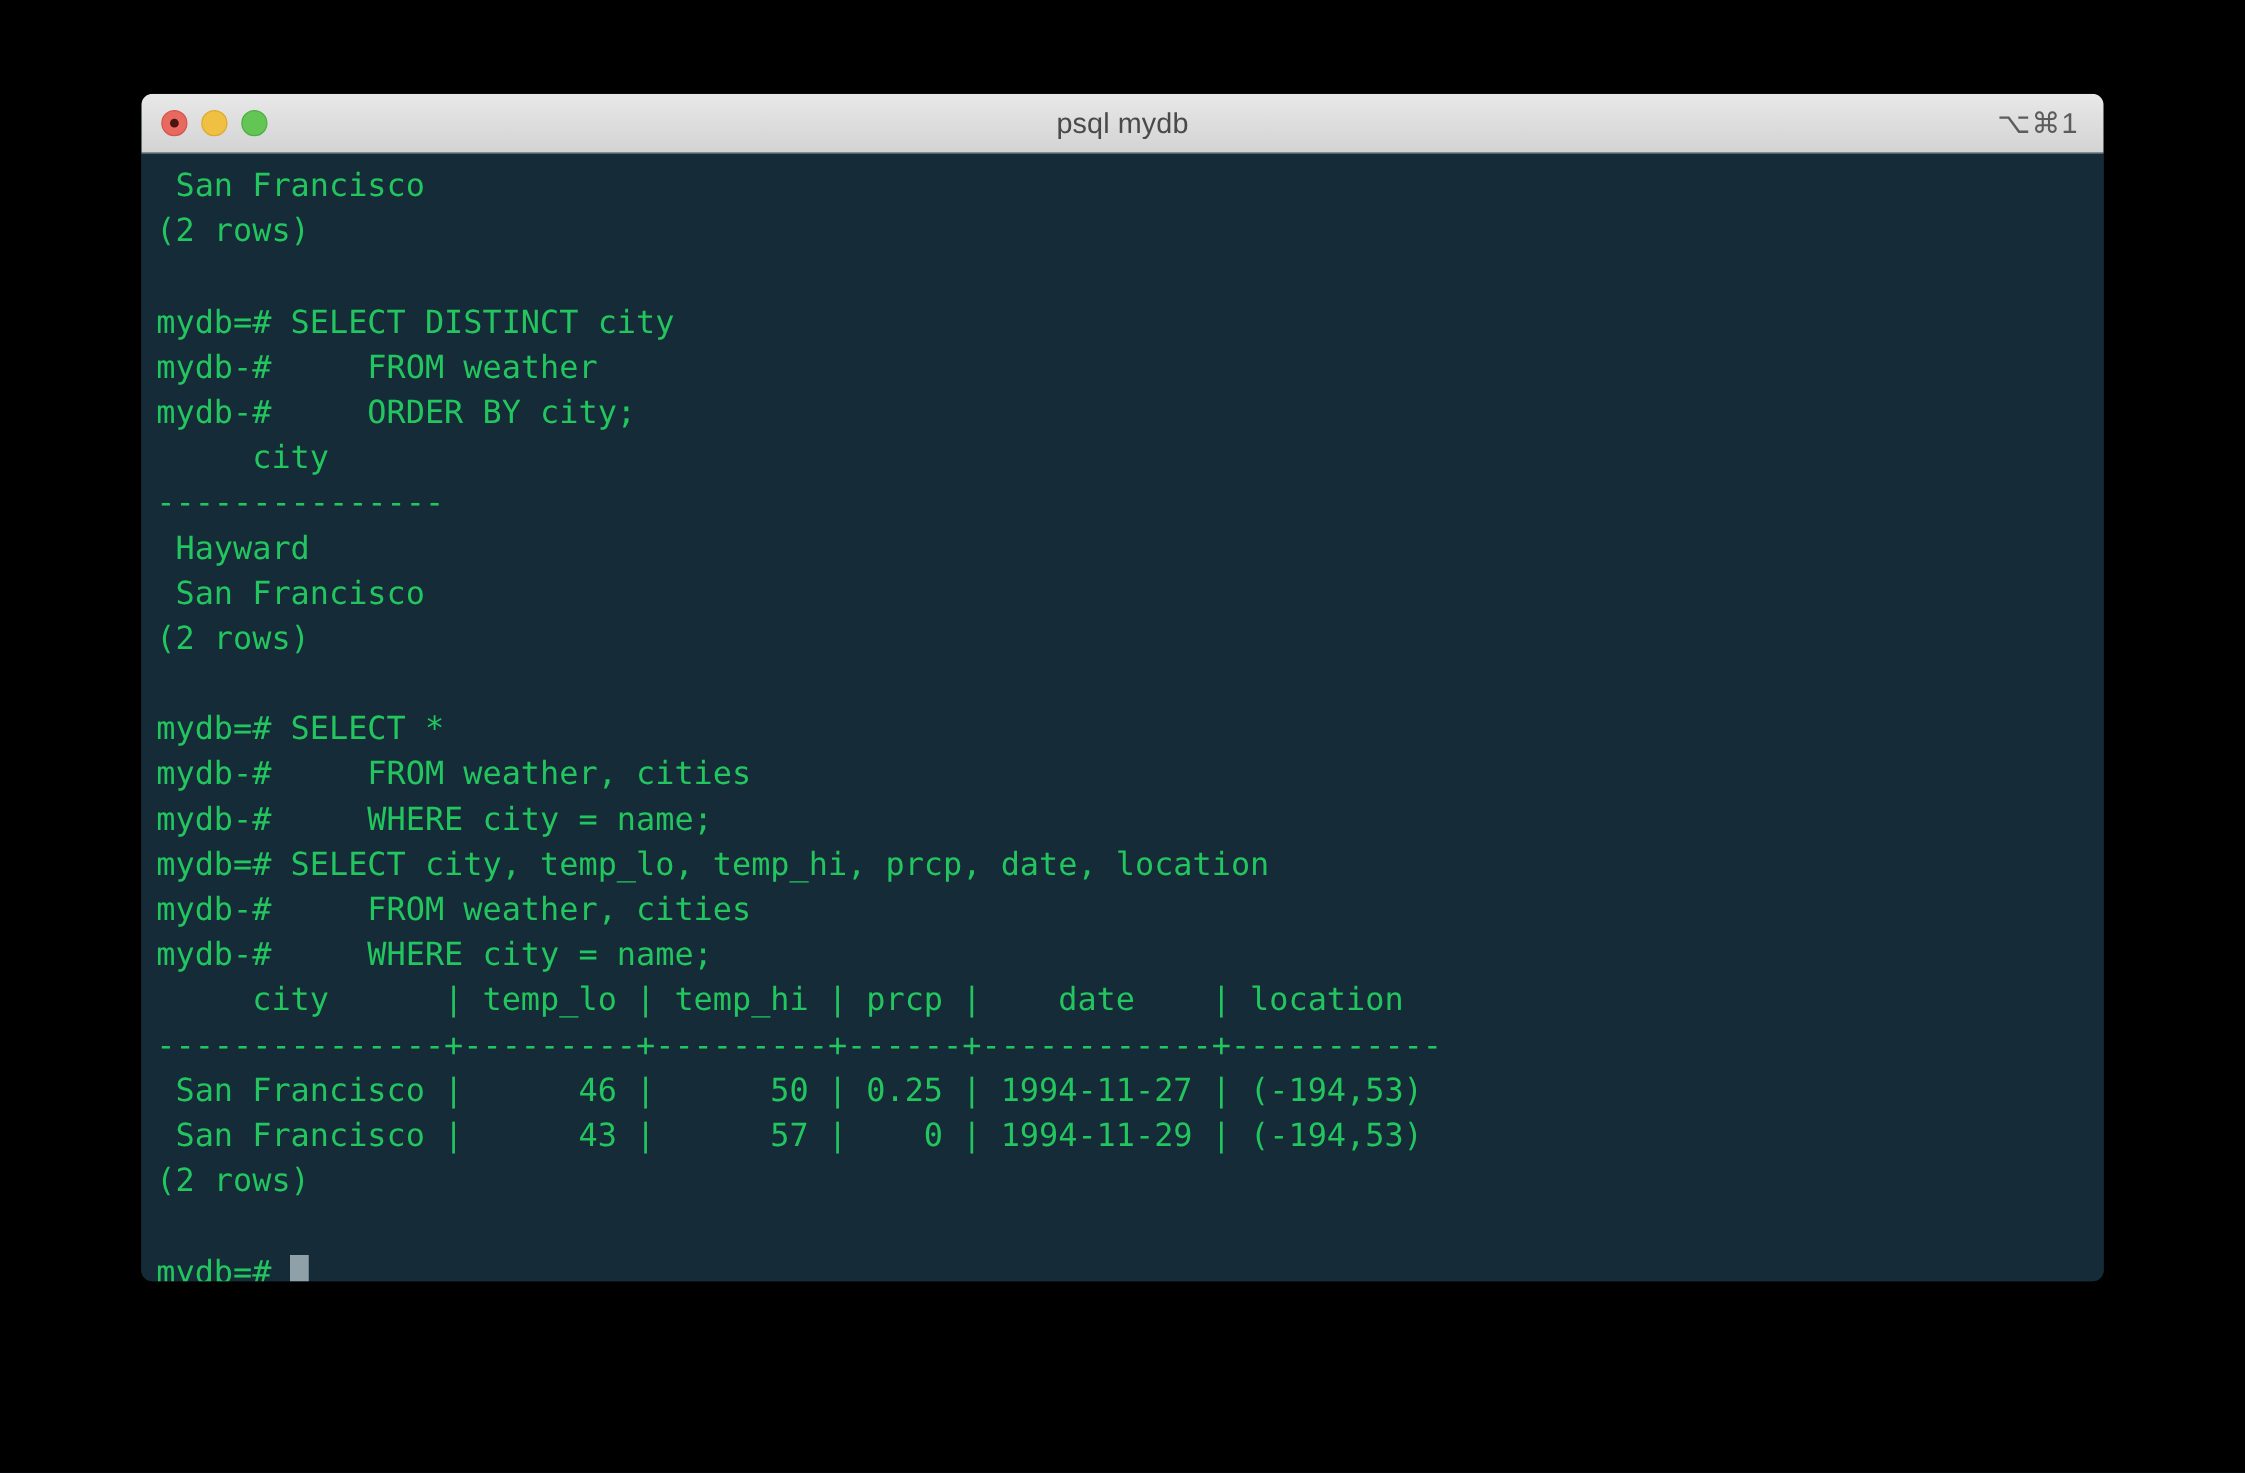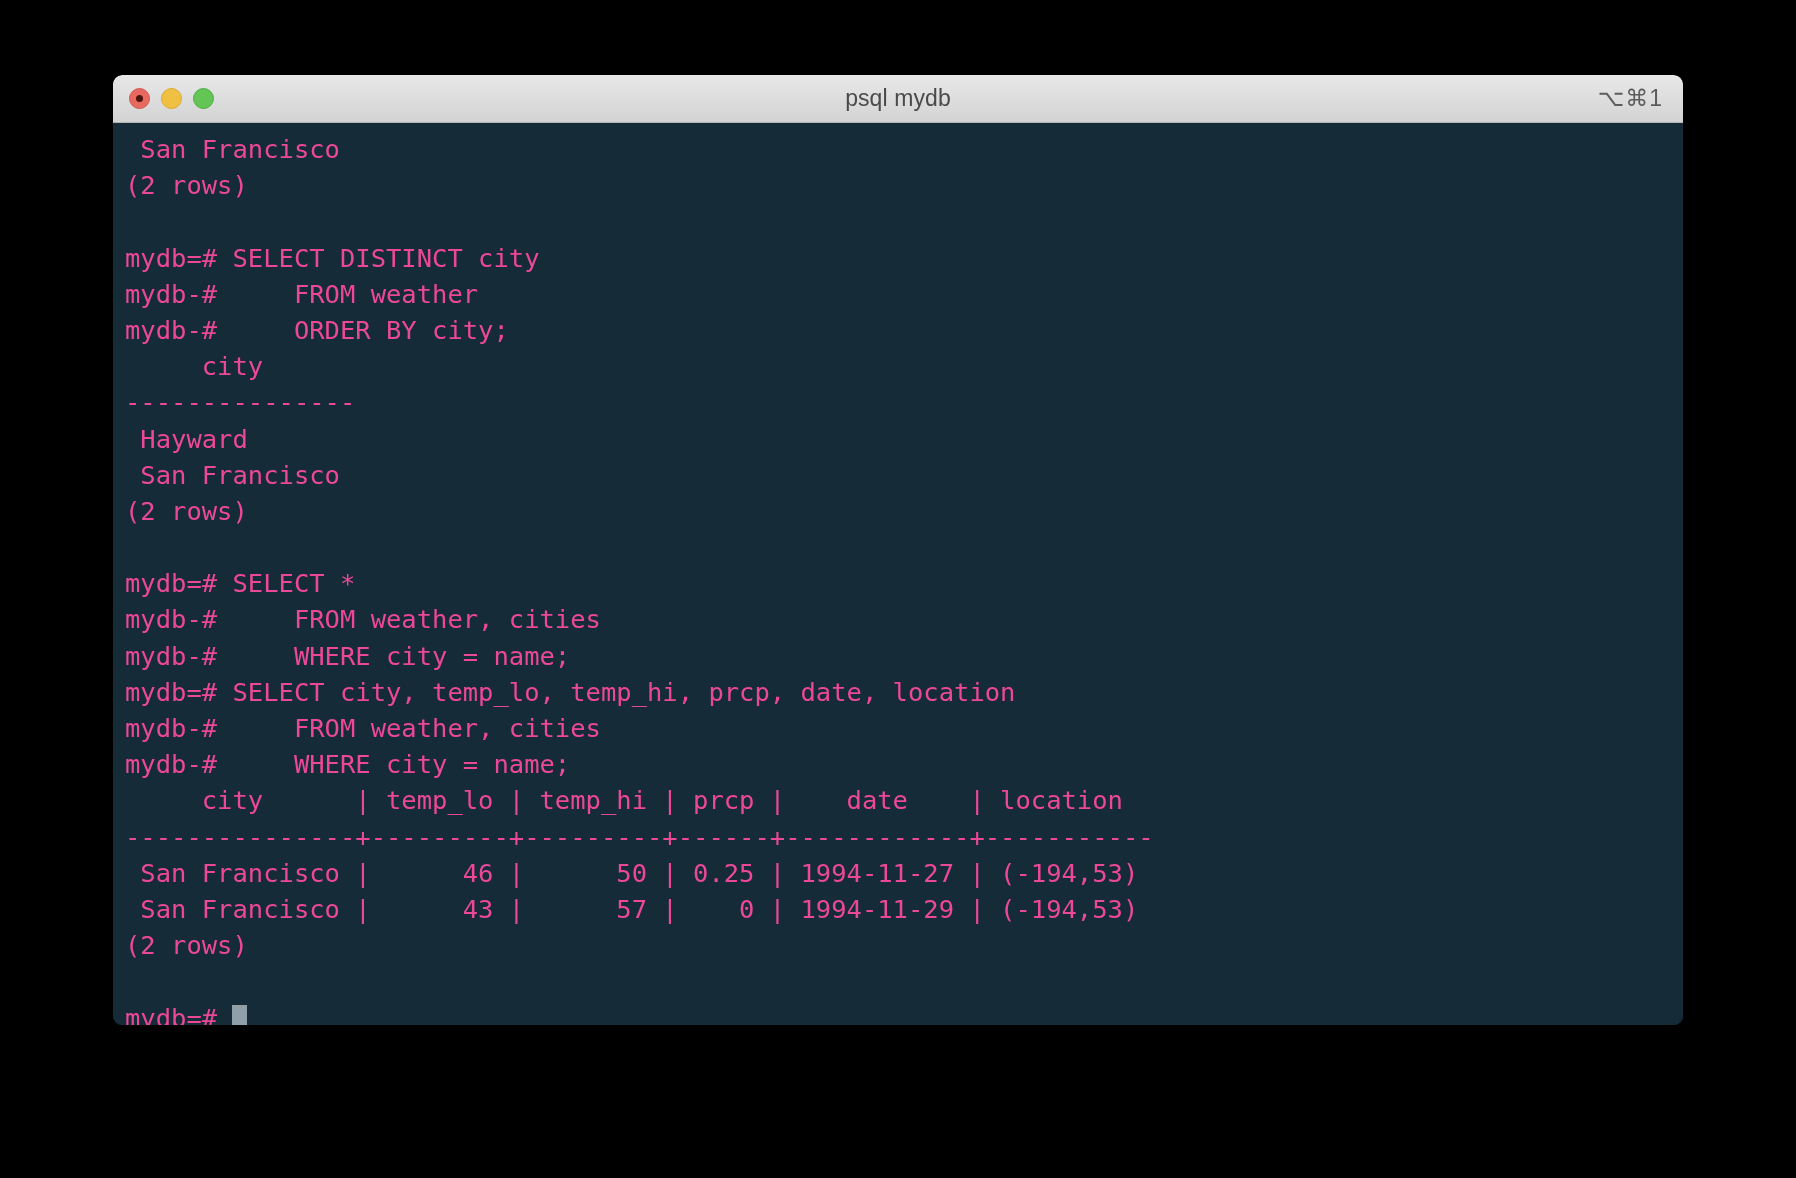--- a/index.html
+++ b/index.html
@@ -107,21 +107,21 @@
     height: 903px;
     padding: 8px 0 0 6px;
     box-sizing: border-box;
     overflow: hidden;
   }
 
   #terminal-lines {
     font-family: "DejaVu Sans Mono", "Liberation Mono", monospace;
     font-size: 25.5px;
     line-height: 36.2px;
-    color: #ec4899;
+    color: #22c55e;
     white-space: pre;
     letter-spacing: 0px;
     padding-left: 6px;
   }
 
   .tline {
     white-space: pre;
     height: 36.2px;
   }
 

